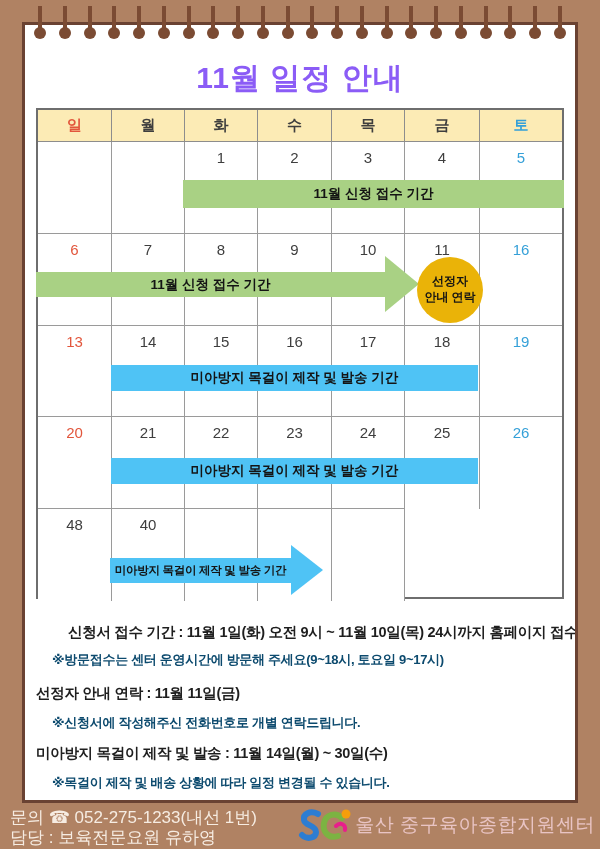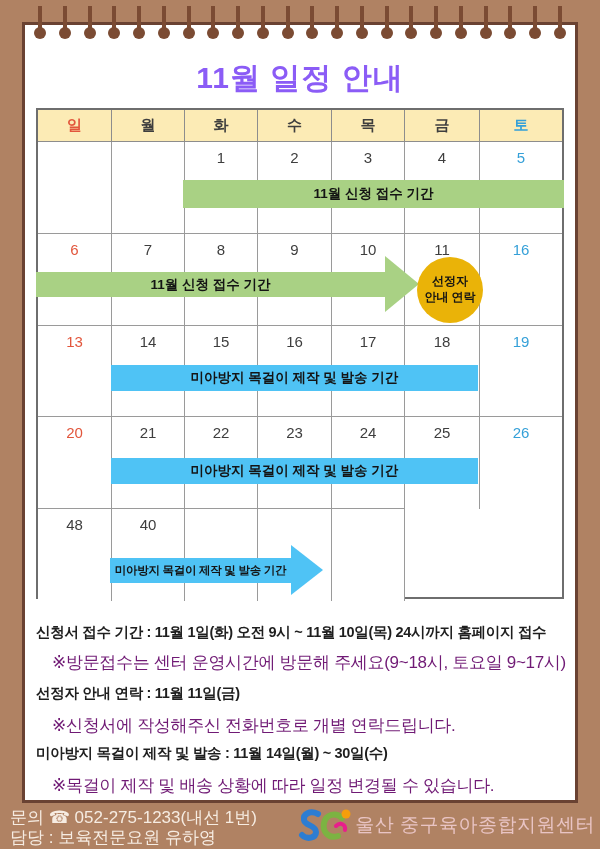--- a/index.html
+++ b/index.html
@@ -30,22 +30,22 @@
   .ev-green-banner{left:147px;top:72px;width:381px;height:28px;background:#a9d184;font-size:13.5px;}
   .ev-green-arrow-body{left:0;top:164px;width:349px;height:25px;background:#a9d184;font-size:13.5px;}
   .ev-green-arrow-head{position:absolute;left:349px;top:148px;width:0;height:0;border-left:34px solid #a9d184;border-top:28px solid transparent;border-bottom:28px solid transparent;}
   .ev-circle{left:381px;top:149px;width:66px;height:66px;border-radius:50%;background:#eab308;flex-direction:column;font-size:12px;line-height:1.3;font-family:Liberation Serif, serif;}
   .ev-blue-banner-1{left:75px;top:257px;width:367px;height:26px;background:#4fc3f5;font-size:13.5px;}
   .ev-blue-banner-2{left:75px;top:350px;width:367px;height:26px;background:#4fc3f5;font-size:13.5px;}
   .ev-blue-arrow-body{left:74px;top:450px;width:181px;height:25px;background:#4fc3f5;font-size:11.5px;letter-spacing:-0.3px;}
   .ev-blue-arrow-head{position:absolute;left:255px;top:437px;width:0;height:0;border-left:32px solid #4fc3f5;border-top:25px solid transparent;border-bottom:25px solid transparent;}
   
   .note-main{position:absolute;left:14px;font-size:14.5px;font-weight:bold;color:#1e1e1e;white-space:nowrap;letter-spacing:-0.3px;}
-  .note-sub{position:absolute;left:30px;font-size:17px;font-weight:normal;color:#701a75;white-space:nowrap;letter-spacing:-0.3px;}
-  .n1{top:601px;} .n1s{top:629px;} .n2{top:662px;} .n2s{top:692px;} .n3{top:722px;} .n3s{top:752px;}
+  .note-sub{position:absolute;left:30px;font-size:13px;font-weight:bold;color:#0c4a6e;white-space:nowrap;letter-spacing:-0.3px;}
+  .n1{top:601px;margin-left:32px;} .n1s{top:629px;} .n2{top:662px;} .n2s{top:692px;} .n3{top:722px;} .n3s{top:752px;}
   
   .footer-contact{position:absolute;left:10px;top:808px;font-size:17px;color:#f6ece2;line-height:20px;}
   .footer-logo{position:absolute;left:296px;top:806px;width:62px;height:40px;}
   .footer-org{position:absolute;right:5px;top:812px;font-size:19px;color:#e9c4c4;letter-spacing:0.5px;white-space:nowrap;}
 </style>
 </head>
 <body>
 
 <div class="page">
 

